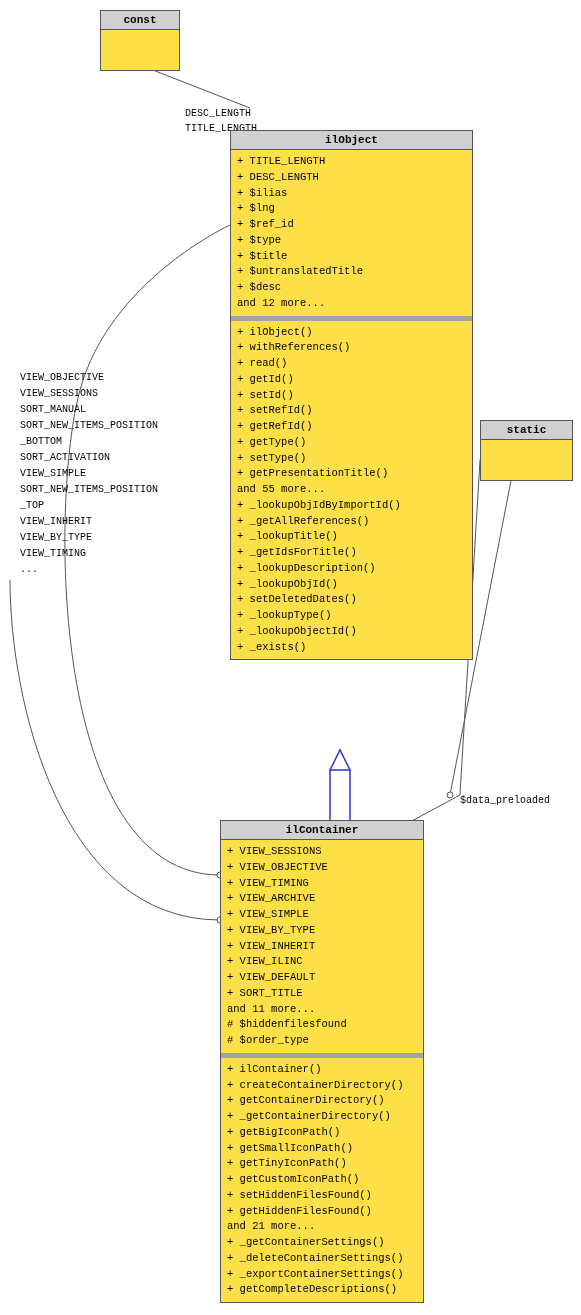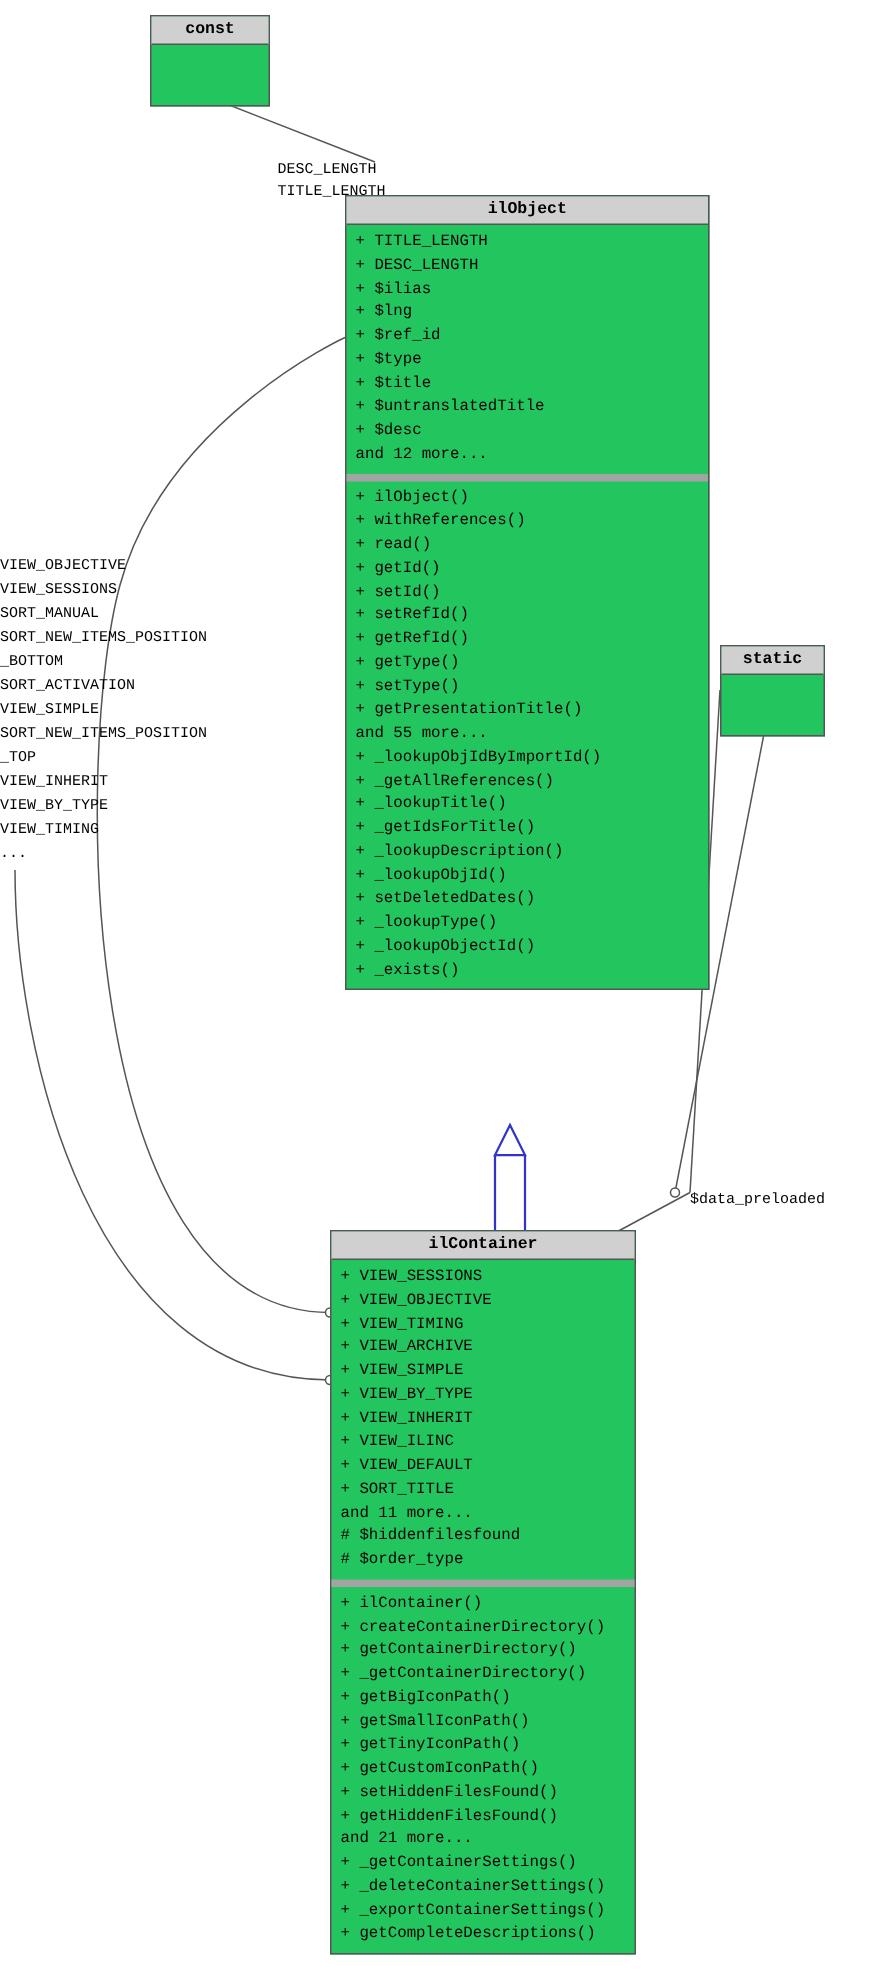--- a/index.html
+++ b/index.html
@@ -17,21 +17,21 @@
     .diagram-container {
       position: relative;
       width: 581px;
       height: 1315px;
     }
 
     
     .uml-box {
       position: absolute;
       border: 1px solid #555;
-      background: #22c55e;
+      background: #fde047;
     }
 
     .uml-box-header {
       background: #d0d0d0;
       border-bottom: 1px solid #555;
       padding: 3px 6px;
       text-align: center;
       font-weight: bold;
       font-size: 11px;
     }
@@ -51,22 +51,21 @@
     #box-const {
       left: 100px;
       top: 10px;
       width: 80px;
     }
 
     
     #box-static {
       left: 480px;
       top: 420px;
-      width: 70px;
-      margin-top: 10px;
+      width: 93px;
     }
 
     
     #box-ilobject {
       left: 230px;
       top: 130px;
       width: 243px;
     }
 
     
@@ -84,21 +83,21 @@
       width: 581px;
       height: 1315px;
       pointer-events: none;
     }
 
     
     .label-left {
       position: absolute;
       font-size: 10px;
       color: #000;
-      left: 0;
+      left: 20px;
       line-height: 1.5;
     }
 
     .label-right {
       position: absolute;
       font-size: 10px;
       color: #000;
     }
 
     .label-desc {

